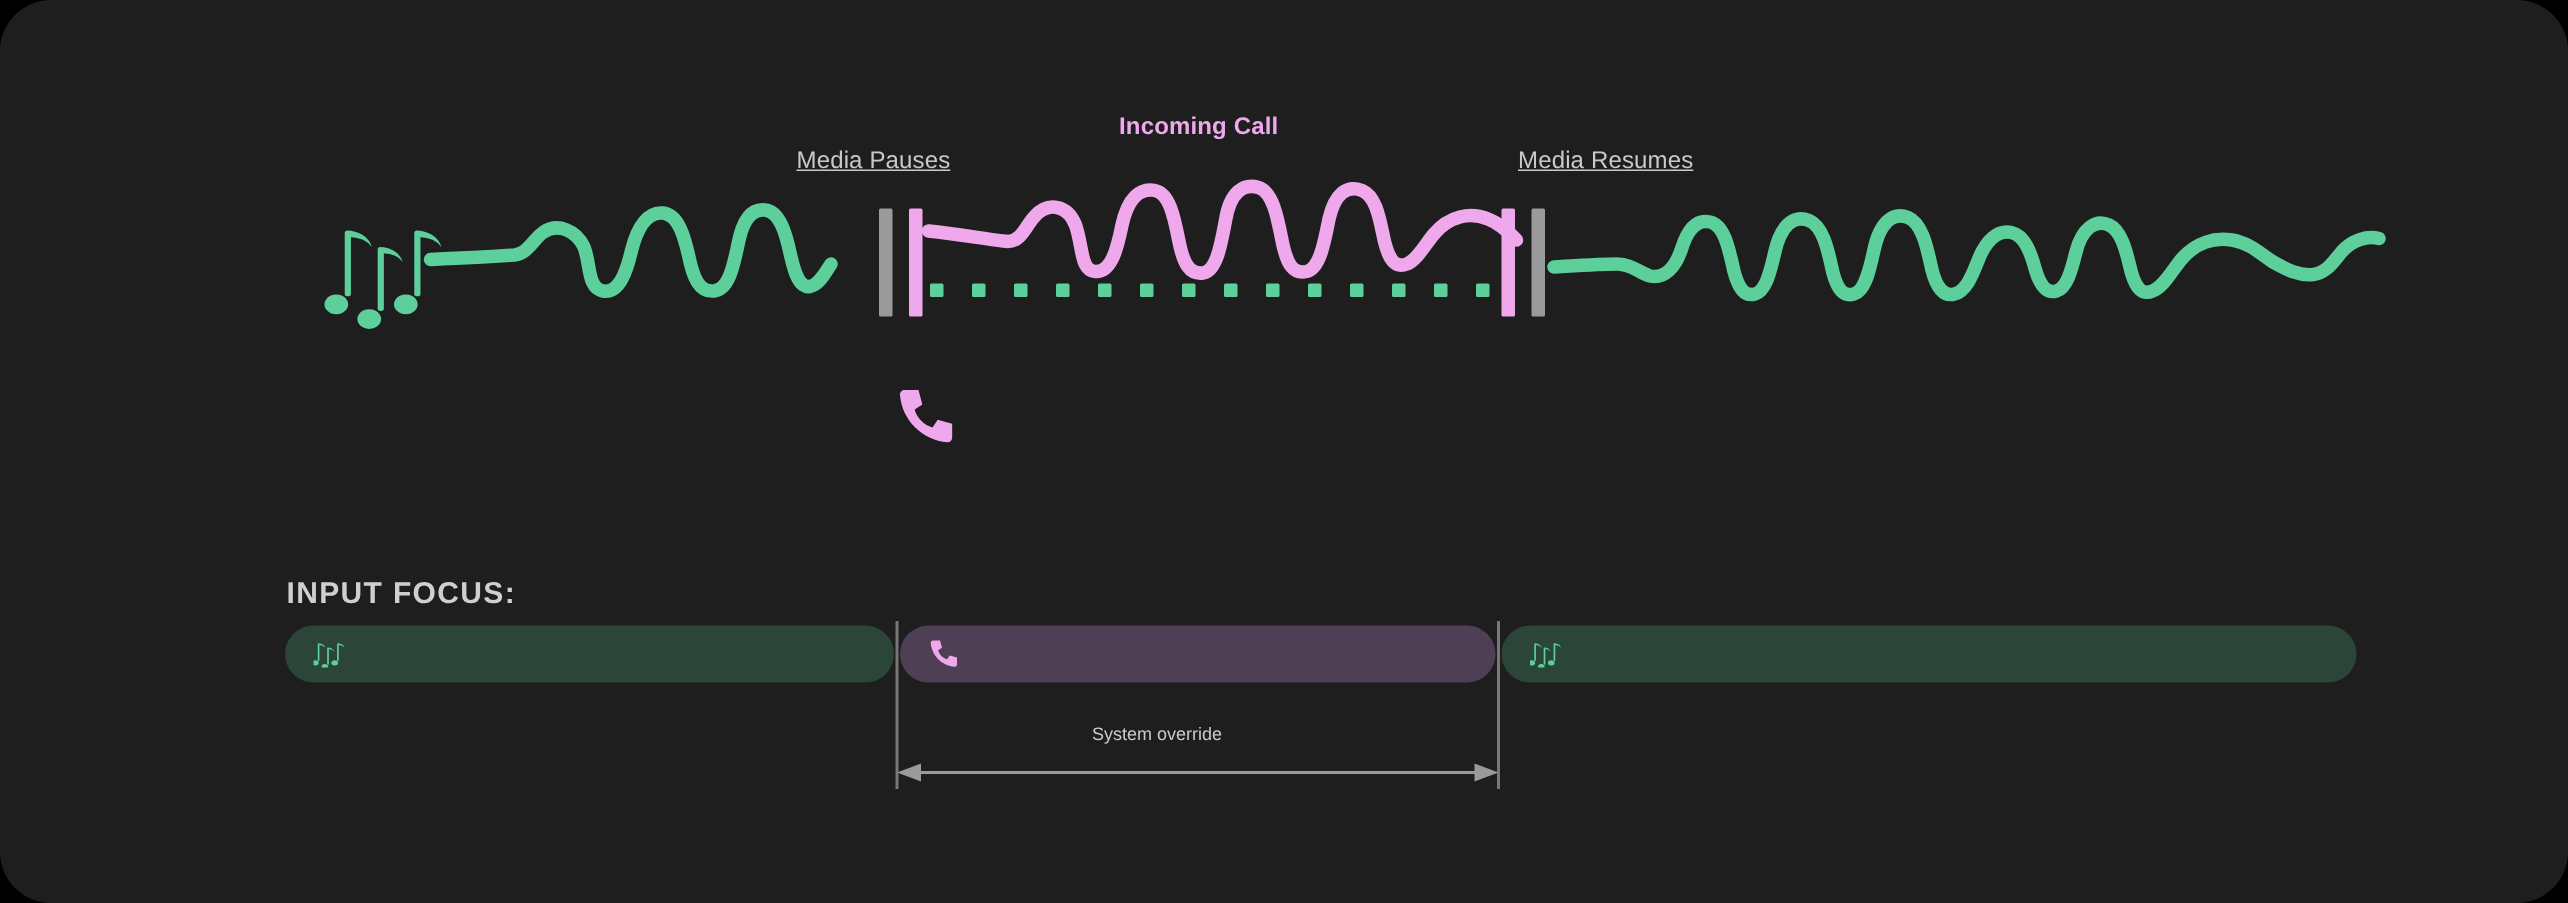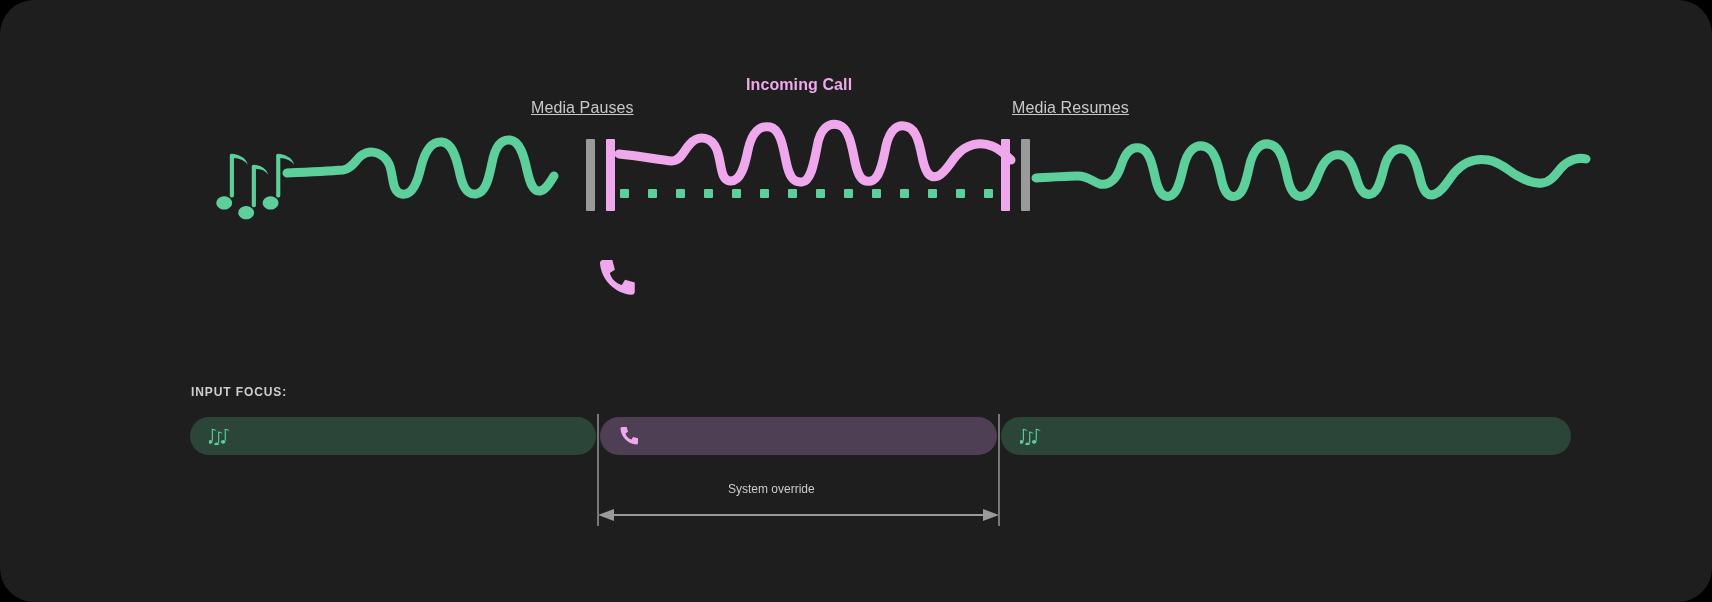--- a/index.html
+++ b/index.html
@@ -51,21 +51,21 @@
     top: 0;
     width: 1712px;
     height: 340px;
   }
 
   
   #input-focus-label {
     position: absolute;
     left: 191px;
     top: 385px;
-    font-size: 12px;
+    font-size: 20px;
     font-weight: 700;
     letter-spacing: 0.9px;
     color: #cfcfcf;
   }
 
   .focus-track {
     position: absolute;
     height: 38px;
     border-radius: 19px;
     display: flex;

